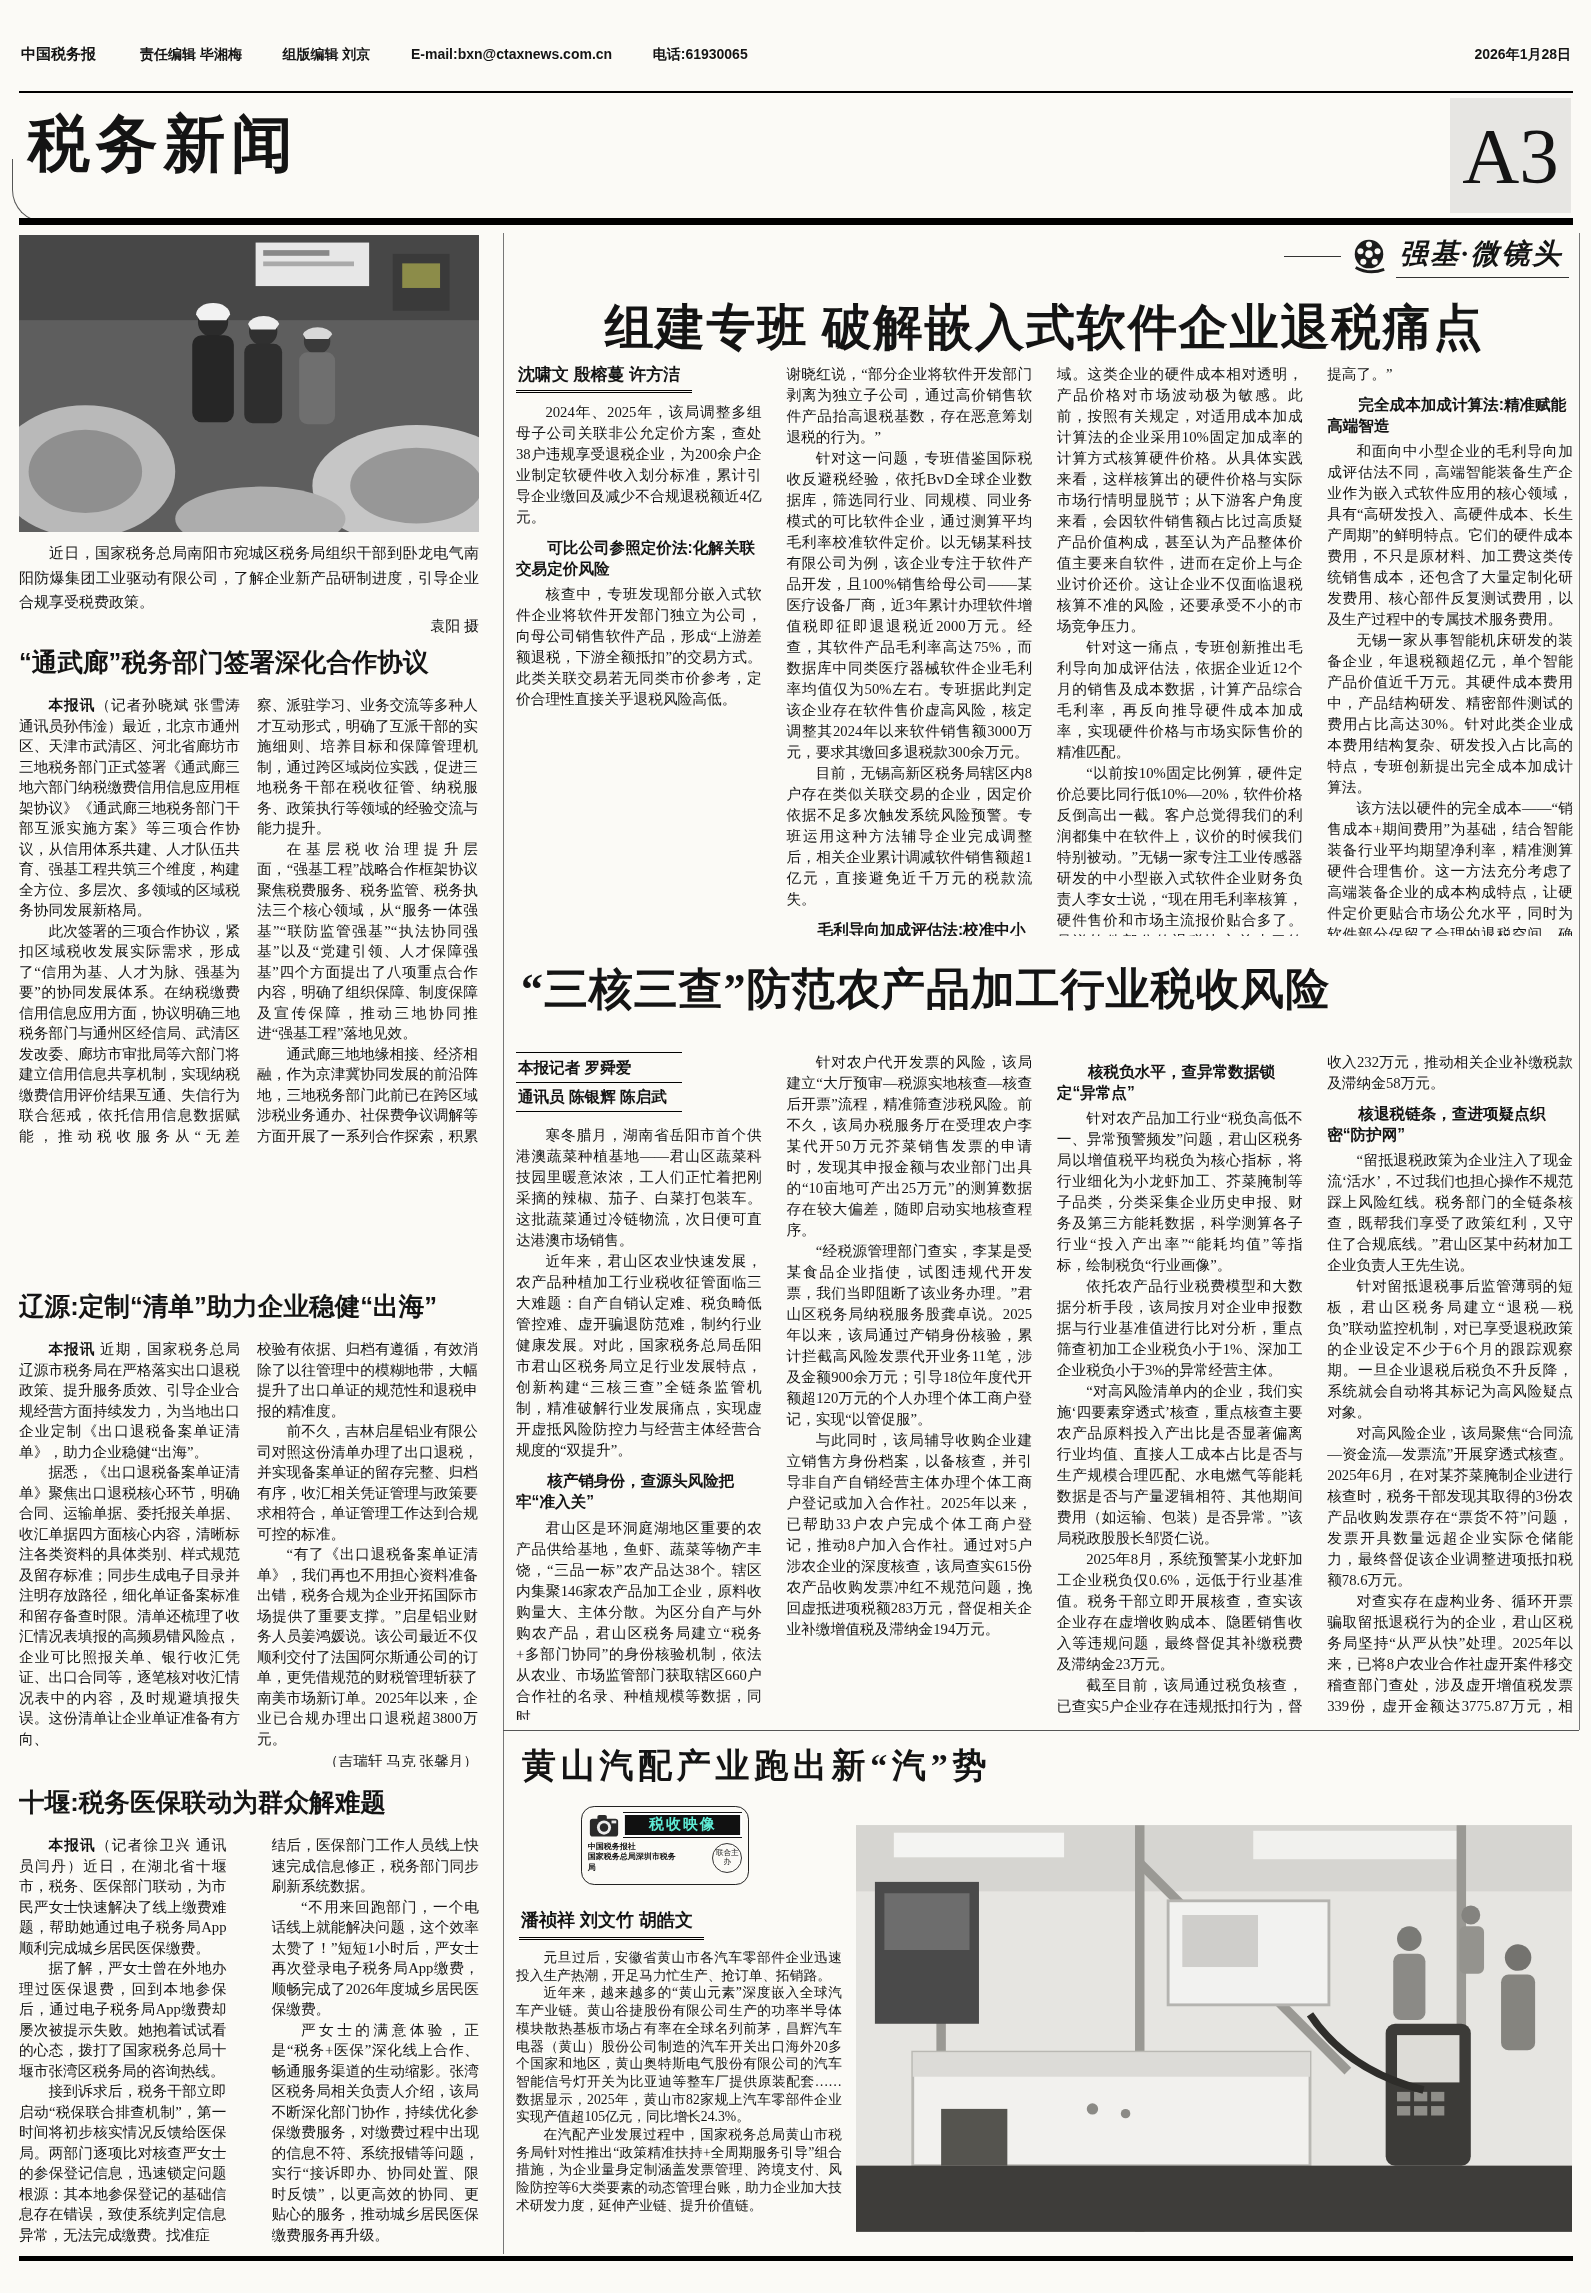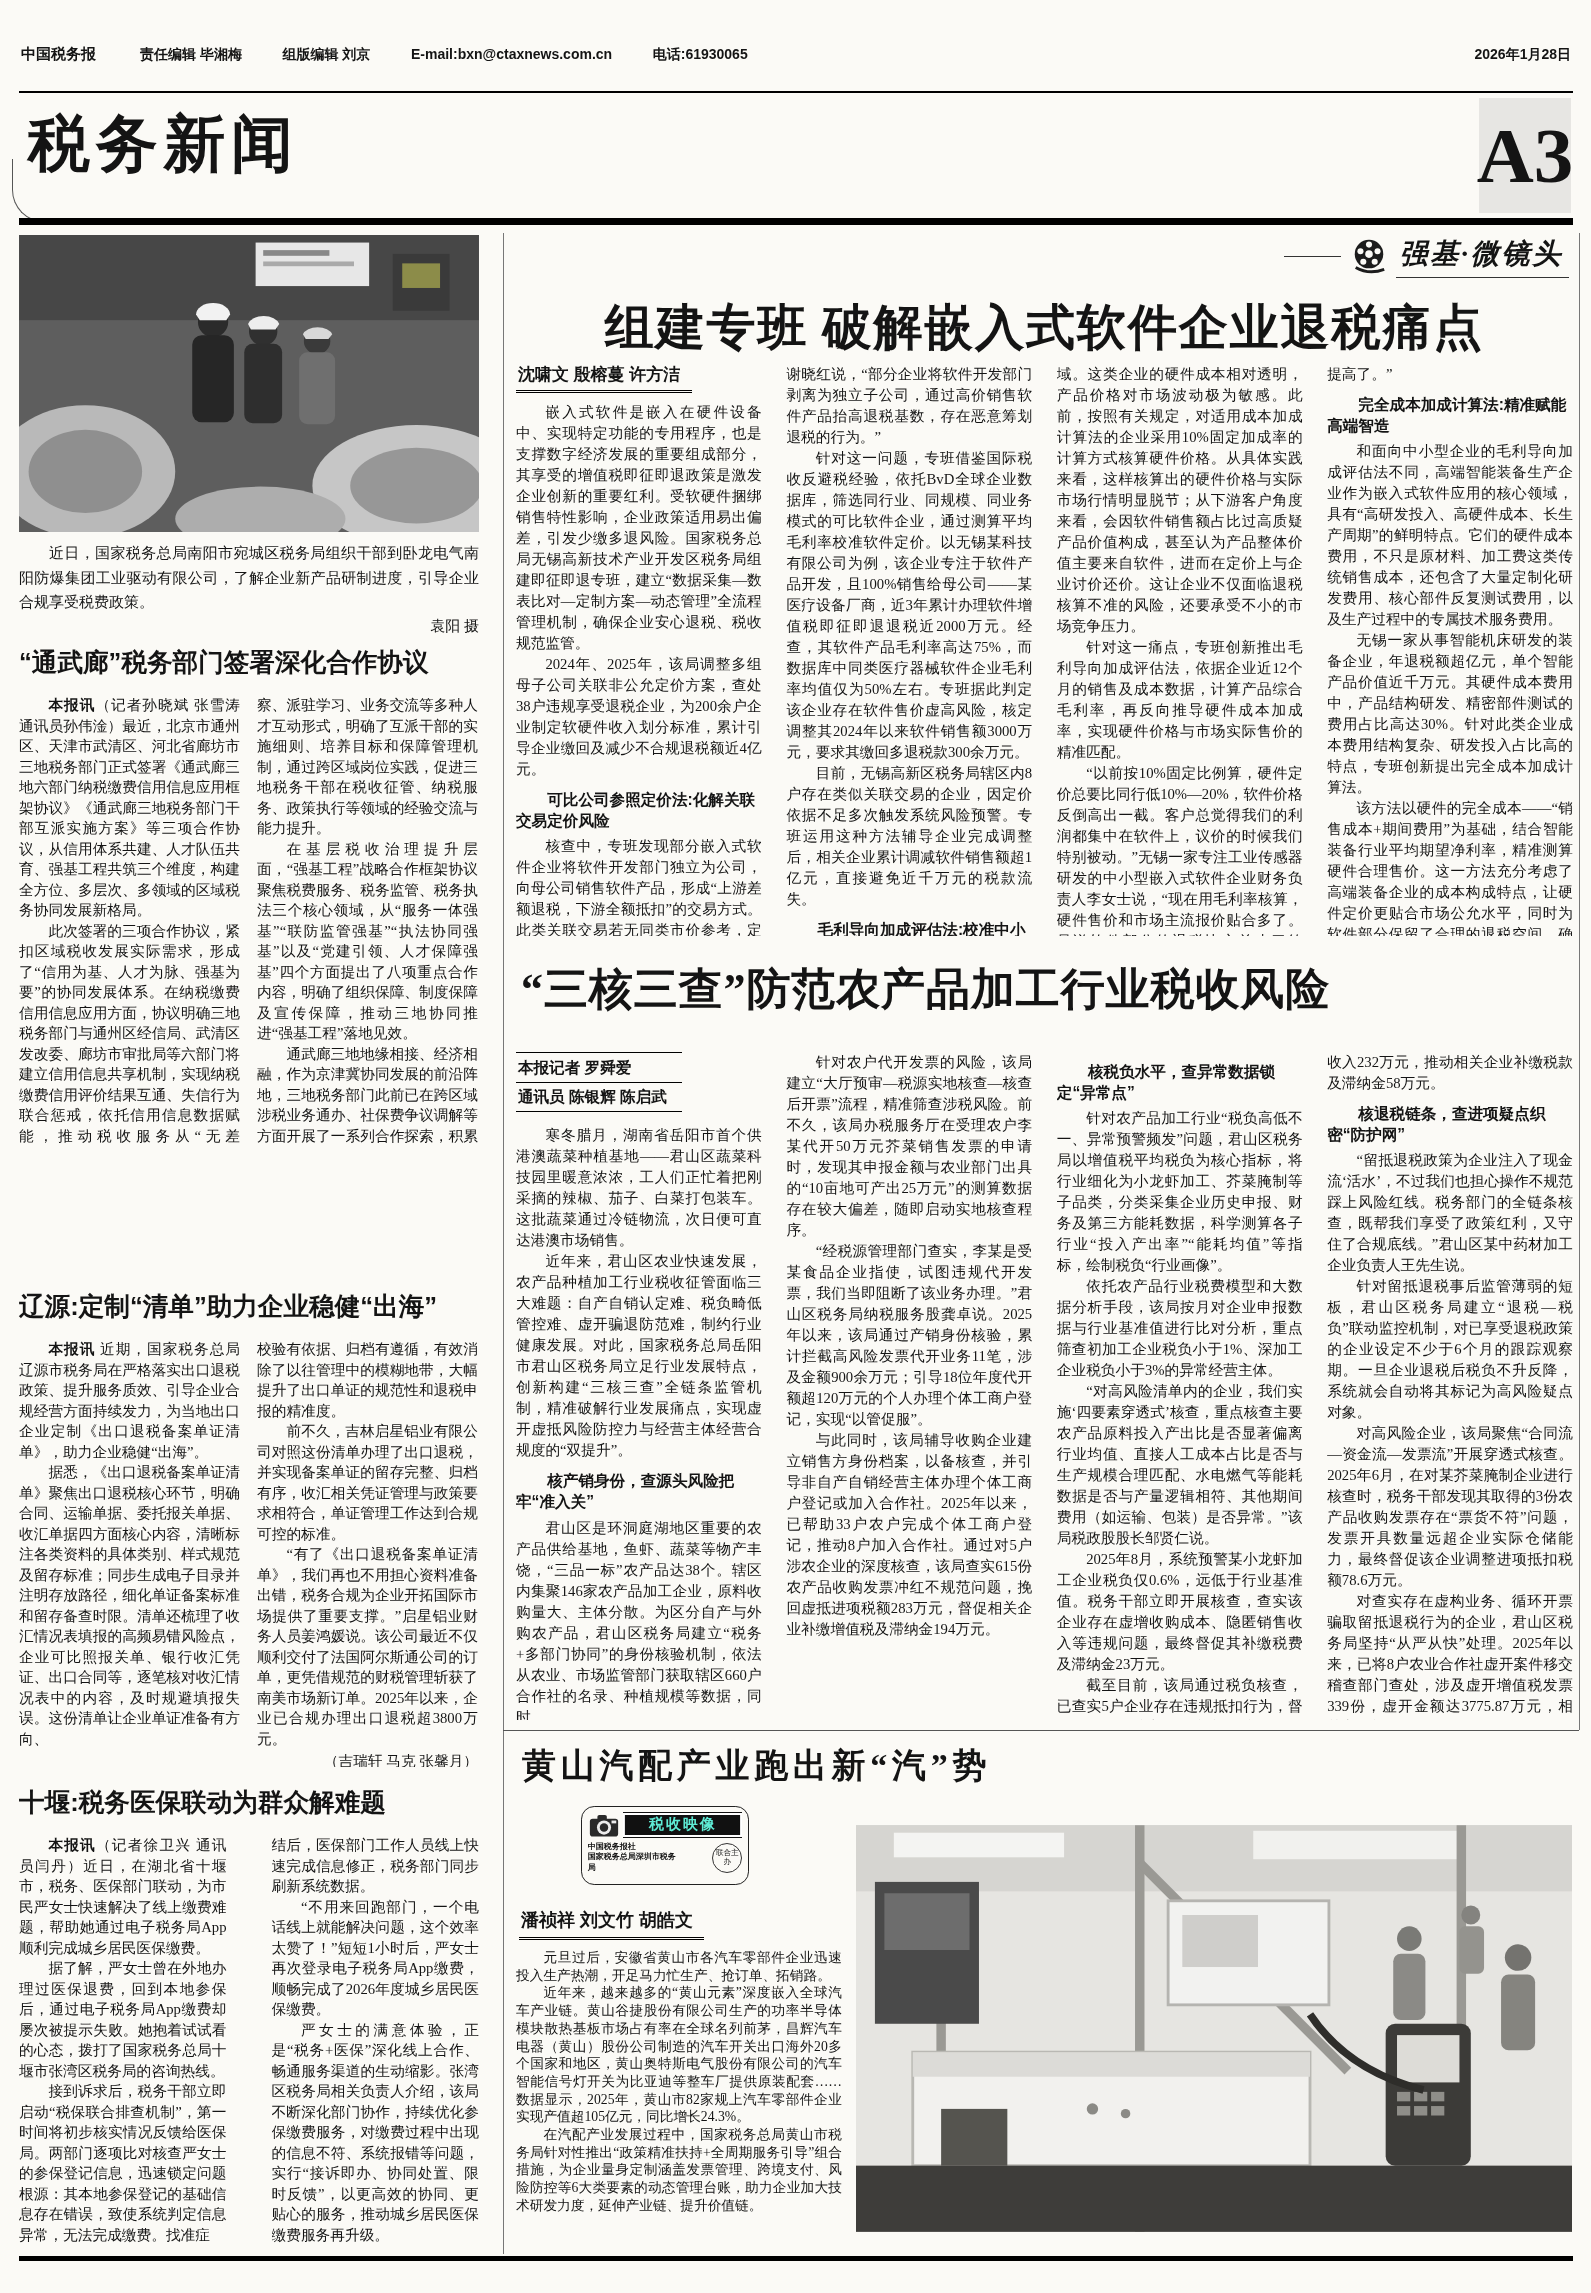--- a/index.html
+++ b/index.html
@@ -15,23 +15,23 @@
     font-family:"Liberation Sans","DejaVu Sans",sans-serif;font-size:14px;font-weight:bold;gap:16px;}
   .header-meta .gap{margin-right:24.6px;}
   .header-meta .paper{font-size:15px;margin-right:28px;}
   .header-meta .date{margin-left:auto;}
   .rule-thin{left:19px;right:19px;height:1.9px;background:#000;}
   .rule-thick{left:19px;right:19px;height:6.6px;background:#000;}
   .masthead-title{left:28px;top:102px;font-size:62px;font-weight:900;letter-spacing:5.7px;
     font-family:"Liberation Serif","DejaVu Serif",serif;}
   .corner-curve{left:12.3px;top:159px;width:32px;height:62px;border-left:0.9px solid #555;
     border-bottom:0.9px solid #555;border-bottom-left-radius:32px;}
-  .a3-box{right:21px;top:98px;width:92px;height:115px;background:#e7e6e3;
+  .a3-box{right:21px;top:98px;width:121px;height:115px;background:#e7e6e3;
     display:flex;align-items:center;justify-content:center;
-    font-size:79px;font-weight:bold;font-family:"Liberation Serif","DejaVu Serif",serif;}
+    font-size:79px;font-weight:normal;font-family:"Liberation Serif","DejaVu Serif",serif;}
   
   .vdivider{left:503px;top:233px;width:0.9px;height:2021px;background:#777;}
   .vrule-right{left:1579px;top:233px;width:0.9px;height:1497px;background:#777;}
   .hrule-mid{left:503px;top:1730px;height:0.9px;width:1076px;background:#555;}
   .rule-bottom{top:2256px;height:4.7px;}
   
   .para{margin:0;text-indent:2em;text-align:justify;}
   .para.cont{text-indent:0;}
   .para b{font-family:"Liberation Sans","DejaVu Sans",sans-serif;}
   .sign{margin:1.9px 0 0;text-align:right;}
@@ -207,21 +207,20 @@
   </span>
   <span class="txt">强基·微镜头</span>
 </div>
 
 <h1 class="abs main-title" style="margin:0">组建专班 破解嵌入式软件企业退税痛点</h1>
 
 <div class="abs cols main-cols">
   <div class="col">
     <span class="byline-box">沈啸文 殷榕蔓 许方洁</span>
     <div>
-        <p class="para">嵌入式软件是嵌入在硬件设备中、实现特定功能的专用程序，也是支撑数字经济发展的重要组成部分，其享受的增值税即征即退政策是激发企业创新的重要红利。受软硬件捆绑销售特性影响，企业政策适用易出偏差，引发少缴多退风险。国家税务总局无锡高新技术产业开发区税务局组建即征即退专班，建立“数据采集—数表比对—定制方案—动态管理”全流程管理机制，确保企业安心退税、税收规范监管。</p>
         <p class="para">2024年、2025年，该局调整多组母子公司关联非公允定价方案，查处38户违规享受退税企业，为200余户企业制定软硬件收入划分标准，累计引导企业缴回及减少不合规退税额近4亿元。</p>
         <h4 class="subhead">可比公司参照定价法:化解关联交易定价风险</h4>
         <p class="para">核查中，专班发现部分嵌入式软件企业将软件开发部门独立为公司，向母公司销售软件产品，形成“上游差额退税，下游全额抵扣”的交易方式。此类关联交易若无同类市价参考，定价合理性直接关乎退税风险高低。</p>
       </div>
   </div>
   <div class="col">
       <p class="para cont">谢晓红说，“部分企业将软件开发部门剥离为独立子公司，通过高价销售软件产品抬高退税基数，存在恶意筹划退税的行为。”</p>
       <p class="para">针对这一问题，专班借鉴国际税收反避税经验，依托BvD全球企业数据库，筛选同行业、同规模、同业务模式的可比软件企业，通过测算平均毛利率校准软件定价。以无锡某科技有限公司为例，该企业专注于软件产品开发，且100%销售给母公司——某医疗设备厂商，近3年累计办理软件增值税即征即退退税近2000万元。经查，其软件产品毛利率高达75%，而数据库中同类医疗器械软件企业毛利率均值仅为50%左右。专班据此判定该企业存在软件售价虚高风险，核定调整其2024年以来软件销售额3000万元，要求其缴回多退税款300余万元。</p>
       <p class="para">目前，无锡高新区税务局辖区内8户存在类似关联交易的企业，因定价依据不足多次触发系统风险预警。专班运用这种方法辅导企业完成调整后，相关企业累计调减软件销售额超1亿元，直接避免近千万元的税款流失。</p>
       <h4 class="subhead">毛利导向加成评估法:校准中小企业利润天平</h4>

